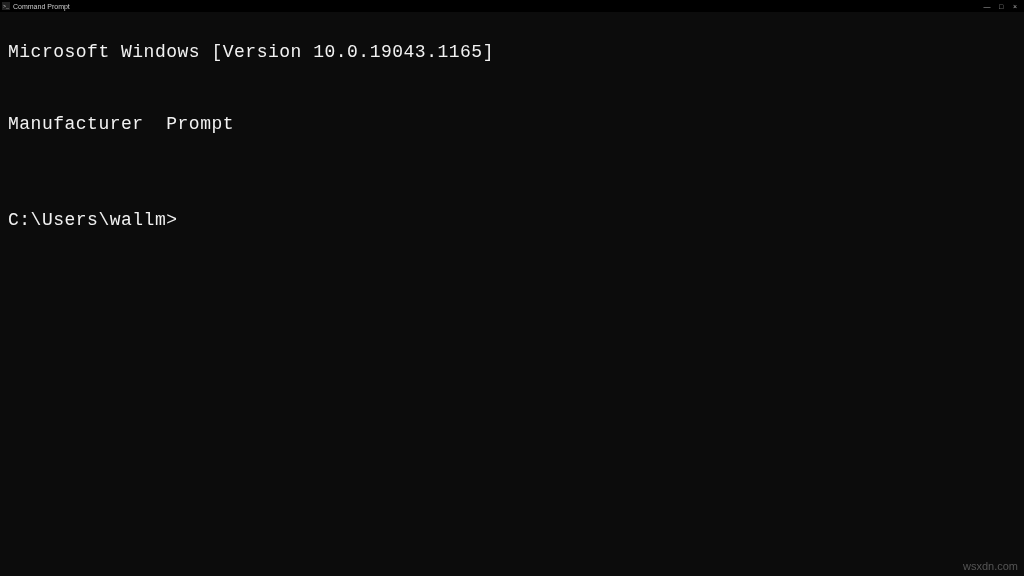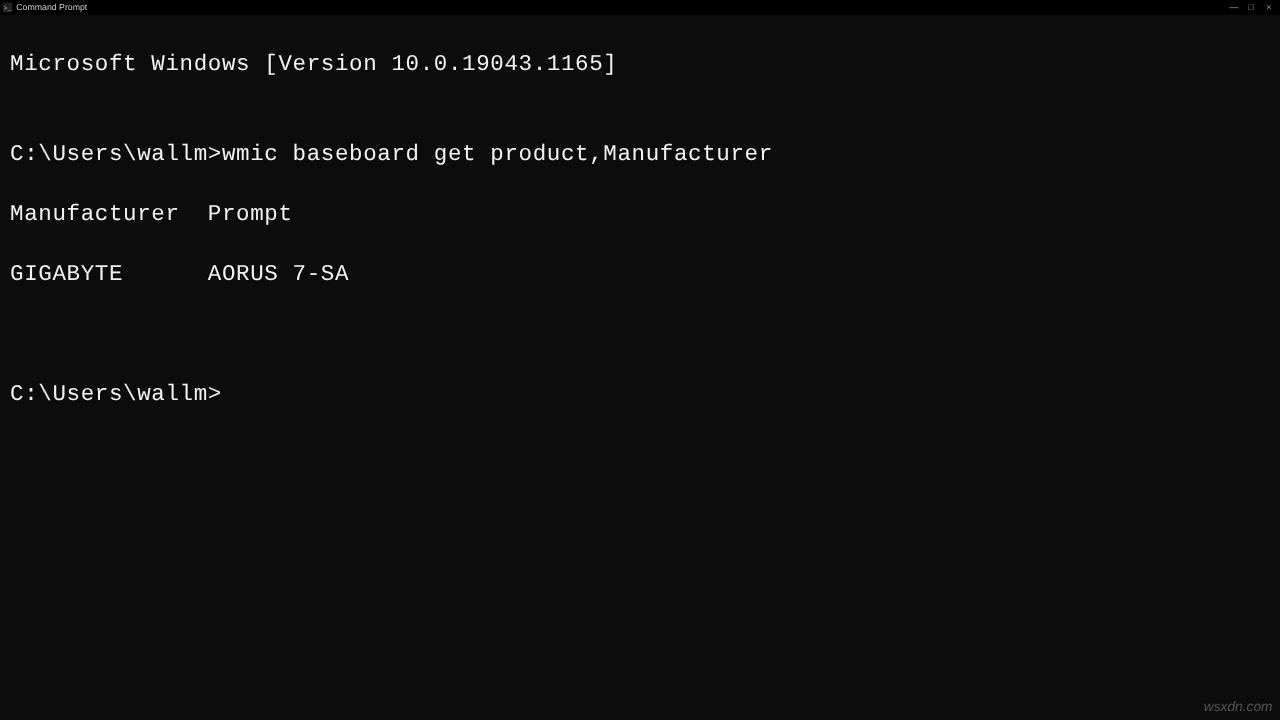--- a/index.html
+++ b/index.html
@@ -67,21 +67,20 @@
     .terminal-line {
       display: block;
     }
     .watermark {
       position: absolute;
       bottom: 4px;
       right: 6px;
       font-size: 11px;
       color: #555555;
       font-family: Arial, sans-serif;
-      font-style: italic;
     }
   </style>
 </head>
 <body>
 
 <div class="titlebar">
   <div class="titlebar-left">
     <span class="titlebar-icon">
       <svg width="8" height="8" viewBox="0 0 8 8">
           <rect x="0" y="0" width="8" height="8" fill="#222"></rect>
@@ -93,21 +92,19 @@
   <div class="titlebar-controls">
     <div class="titlebar-btn">—</div>
     <div class="titlebar-btn">□</div>
     <div class="titlebar-btn">×</div>
   </div>
 </div>
 
 <div class="terminal">
 <span class="terminal-line">Microsoft Windows [Version 10.0.19043.1165]</span>
 <span class="terminal-line"></span>
-<span class="terminal-line"><span>C:\Users\wallm&gt;</span><span>wmic baseboard get product,Manufacturer</span></span>
 <span class="terminal-line"><span>Manufacturer</span>  <span>Prompt</span></span>
-<span class="terminal-line"><span>GIGABYTE</span>      <span>AORUS 7-SA</span></span>
 <span class="terminal-line"></span>
 <span class="terminal-line"></span>
 <span class="terminal-line"><span>C:\Users\wallm&gt;</span></span>
 </div>
 
 <div class="watermark">wsxdn.com</div>
 
 </body></html>

